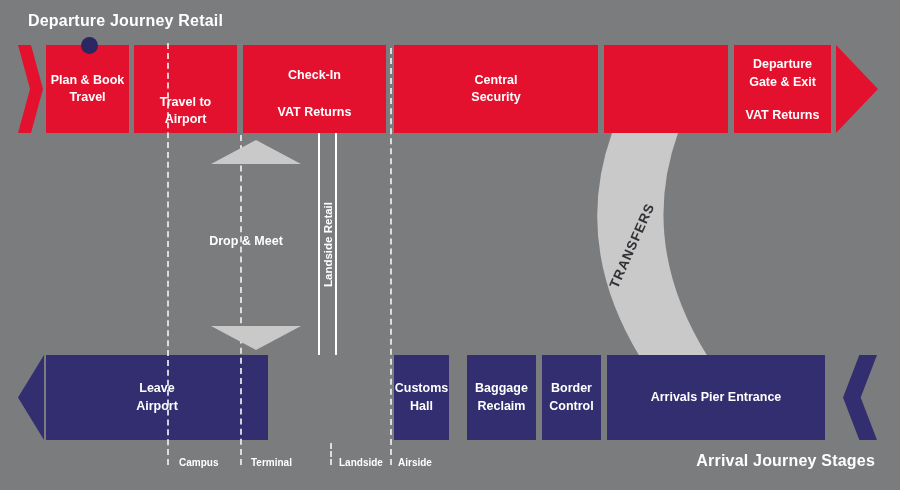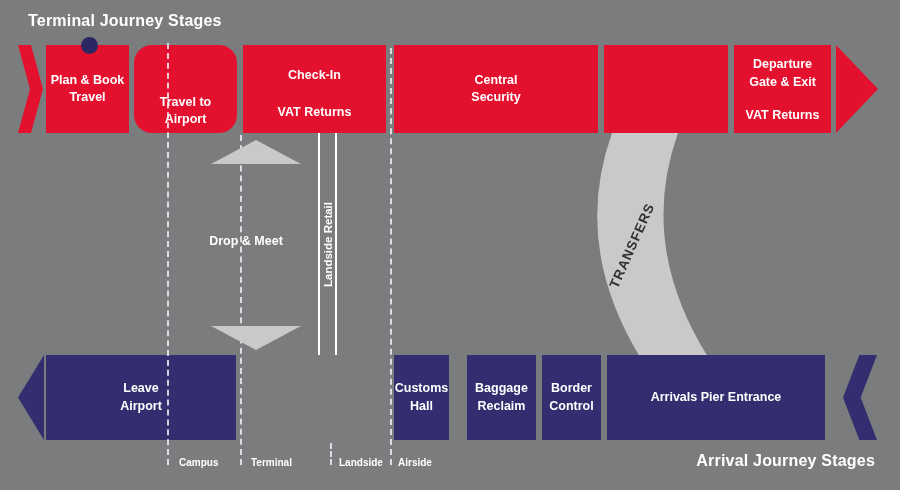--- a/index.html
+++ b/index.html
@@ -11,21 +11,21 @@
   .title { position:absolute; color:#fff; font-weight:700; font-size:16px; letter-spacing:.2px; z-index:5; }
   .stage {
     position:absolute; box-sizing:border-box; z-index:2;
     display:flex; flex-direction:column; align-items:center; justify-content:center;
     text-align:center; color:#fff; font-weight:700; font-size:12.5px; line-height:1.4;
     white-space:pre-line;
   }
   .red  { top:45px;  height:88px; background:var(--red, #e4112e); }
   .navy { top:355px; height:85px; background:var(--navy, #322e6f); }
   .split { justify-content:space-between; }
-  .pad-low { padding-top:44px;border-radius:18px; }
+  .pad-low { padding-top:44px; }
   .chev-r  { clip-path: polygon(0 0, 52% 0, 100% 50%, 52% 100%, 0 100%, 48% 50%); }
   .arrow-r { clip-path: polygon(0 0, 100% 50%, 0 100%); }
   .arrow-l { clip-path: polygon(100% 0, 0 50%, 100% 100%); }
   .chev-l  { clip-path: polygon(48% 0, 100% 0, 52% 50%, 100% 100%, 48% 100%, 0 50%); }
   .dash { position:absolute; width:0; border-left:2px dashed rgba(238,238,242,.85); z-index:3; }
   .tri { position:absolute; width:90px; height:24px; background:var(--lightgray,#c9c9c9); z-index:4; }
   .tri-up   { clip-path: polygon(50% 0, 100% 100%, 0 100%); }
   .tri-down { clip-path: polygon(0 0, 100% 0, 50% 100%); }
   .mid-label { position:absolute; color:#fff; font-weight:700; font-size:12.5px; text-align:center; z-index:3; }
   .retail-strip {
@@ -46,21 +46,21 @@
     position:absolute; left:81px; top:37px; width:17px; height:17px; border-radius:50%;
     background:#2b2762; z-index:4;
   }
   .zone-label { position:absolute; top:457px; color:#fff; font-weight:700; font-size:10px; z-index:5; }
 </style>
 </head>
 <body>
 
 <div class="canvas">
 
-  <div class="title" style="left:28px;top:12px">Terminal Journey Stages</div>
+  <div class="title" style="left:28px;top:12px">Departure Journey Retail</div>
   <div class="title" style="left:650px;top:452px;width:225px;text-align:right">Arrival Journey Stages</div>
 
   <svg class="transfers-svg" width="200" height="224" viewBox="0 0 200 224">
     <path d="M 52 0 Q 12 112 80 224 L 148 224 Q 78 112 118 0 Z" fill="#c9c9c9"></path>
   </svg>
   <div class="transfers-text">TRANSFERS</div>
 
   <div class="dash" style="left:167px;top:43px;height:422px"></div>
   <div class="dash" style="left:240px;top:135px;height:330px"></div>
   <div class="dash" style="left:330px;top:443px;height:22px"></div>
@@ -95,21 +95,21 @@
 
   <div class="tri tri-up" style="left:211px;top:140px"></div>
   <div class="tri tri-down" style="left:211px;top:326px"></div>
   <div class="mid-label" style="left:186px;top:234px;width:120px">Drop &amp; Meet</div>
 
   <div class="retail-strip">
     <span class="vlabel">Landside Retail</span>
   </div>
 
   <div class="stage navy arrow-l" style="left:18px;width:26px"></div>
-  <div class="stage navy" style="left:46px;width:190px">
+  <div class="stage navy" style="left:46px;width:222px">
     <span>Leave
 Airport</span>
   </div>
   <div class="stage navy" style="left:394px;width:55px">
     <span>Customs
 Hall</span>
   </div>
   <div class="stage navy" style="left:467px;width:69px">
     <span>Baggage
 Reclaim</span>

